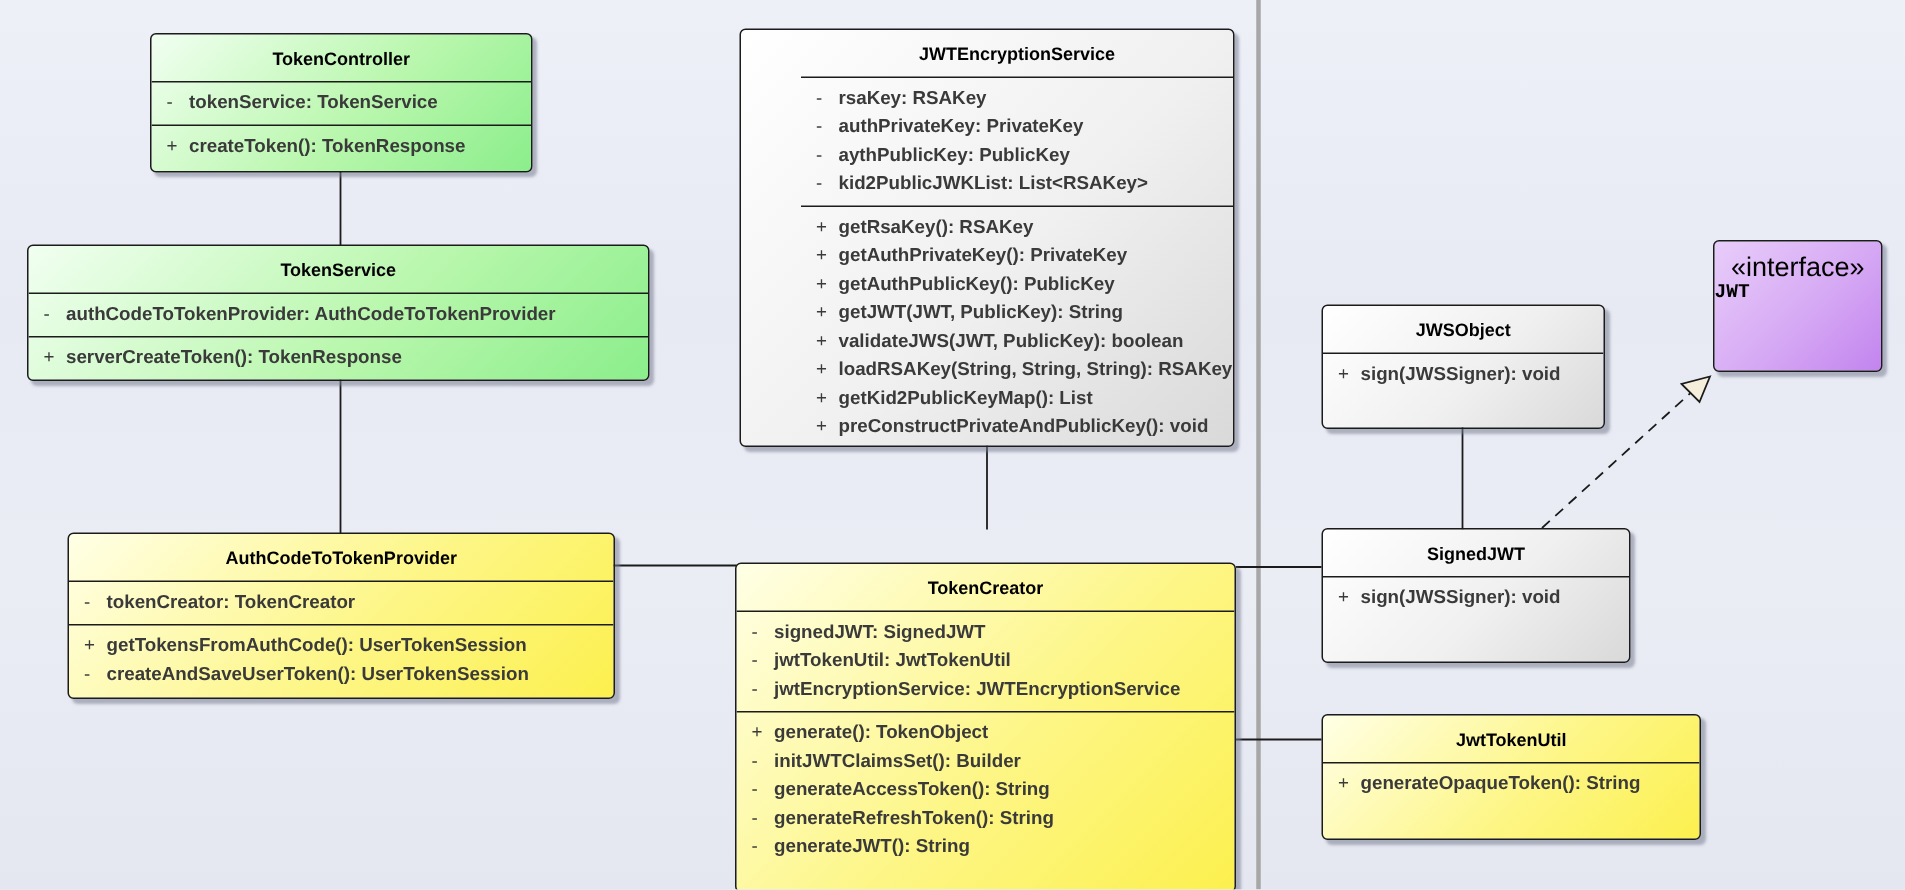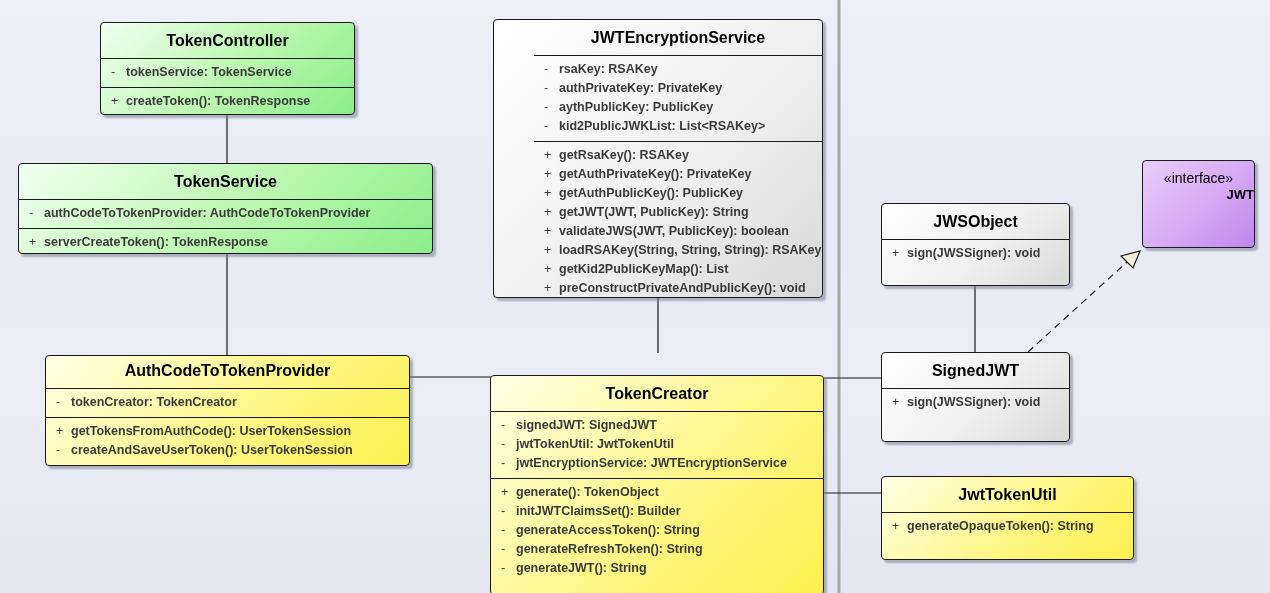--- a/index.html
+++ b/index.html
@@ -33,52 +33,53 @@
     overflow: hidden;
   }
   .c-green  { background: linear-gradient(135deg, #f1fff1 0%, #baf7ae 55%, #8bee8b 100%); }
   .c-yellow { background: linear-gradient(135deg, #ffffe6 0%, #fdf687 55%, #fcf04e 100%); }
   .c-gray   { background: linear-gradient(135deg, #ffffff 0%, #f0f0f0 55%, #d9d9da 100%); }
   .c-purple { background: linear-gradient(135deg, #e8cdfa 0%, #d6a9f4 55%, #c284ee 100%); }
   .cls-header {
     flex: none;
     text-align: center;
     font-weight: bold;
-    font-size: 16px;
+    font-size: 12px;
     color: #000;
     padding: 9px 4px 8px 4px;
     white-space: nowrap;
   }
   .compartment {
     border-top: 1px solid #1b1b1b;
     padding: 4px 0 5px 0;
   }
   .compartment.grow { flex: 1; }
   .member-row {
     display: flex;
     line-height: 19px;
     font-size: 12.5px;
     color: #3a3a3a;
     white-space: nowrap;
   }
   .member-row .vis { flex: none; width: 25px; padding-left: 10px; }
   .member-row .txt { flex: 1; font-weight: bold; }
   .stereotype-line {
     text-align: center;
-    font-size: 14px;
+    font-size: 18px;
     color: #000;
     padding-top: 9px;
     line-height: 16px;
   }
   .iface-name {
-    text-align: right;
+    text-align: left;
     font-weight: bold;
     font-size: 13px;
     color: #000;
     line-height: 18px;
+    font-family: Liberation Mono, monospace;
   }
 </style>
 </head>
 <body>
 
 <div id="canvas">
 
   <svg id="connector-layer" viewBox="0 0 1270 593" xmlns="http://www.w3.org/2000/svg">
 
     <line x1="839" y1="0" x2="839" y2="593" stroke="#a7a7a7" stroke-width="3"></line>
@@ -253,21 +254,21 @@
           <span class="vis">-</span>
           <span class="txt">generateRefreshToken(): String</span>
         </div>
         <div class="member-row">
           <span class="vis">-</span>
           <span class="txt">generateJWT(): String</span>
         </div>
       </div>
   </div>
 
-  <div class="uml-class c-gray" style="left:881px; top:352px; width:189px; height:90px;justify-content:space-between;">
+  <div class="uml-class c-gray" style="left:881px; top:352px; width:206px; height:90px;justify-content:space-between;">
     <div class="cls-header">SignedJWT</div>
     <div class="compartment grow">
         <div class="member-row">
           <span class="vis">+</span>
           <span class="txt">sign(JWSSigner): void</span>
         </div>
       </div>
   </div>
 
   <div class="uml-class c-yellow" style="left:881px; top:476px; width:253px; height:84px;">

